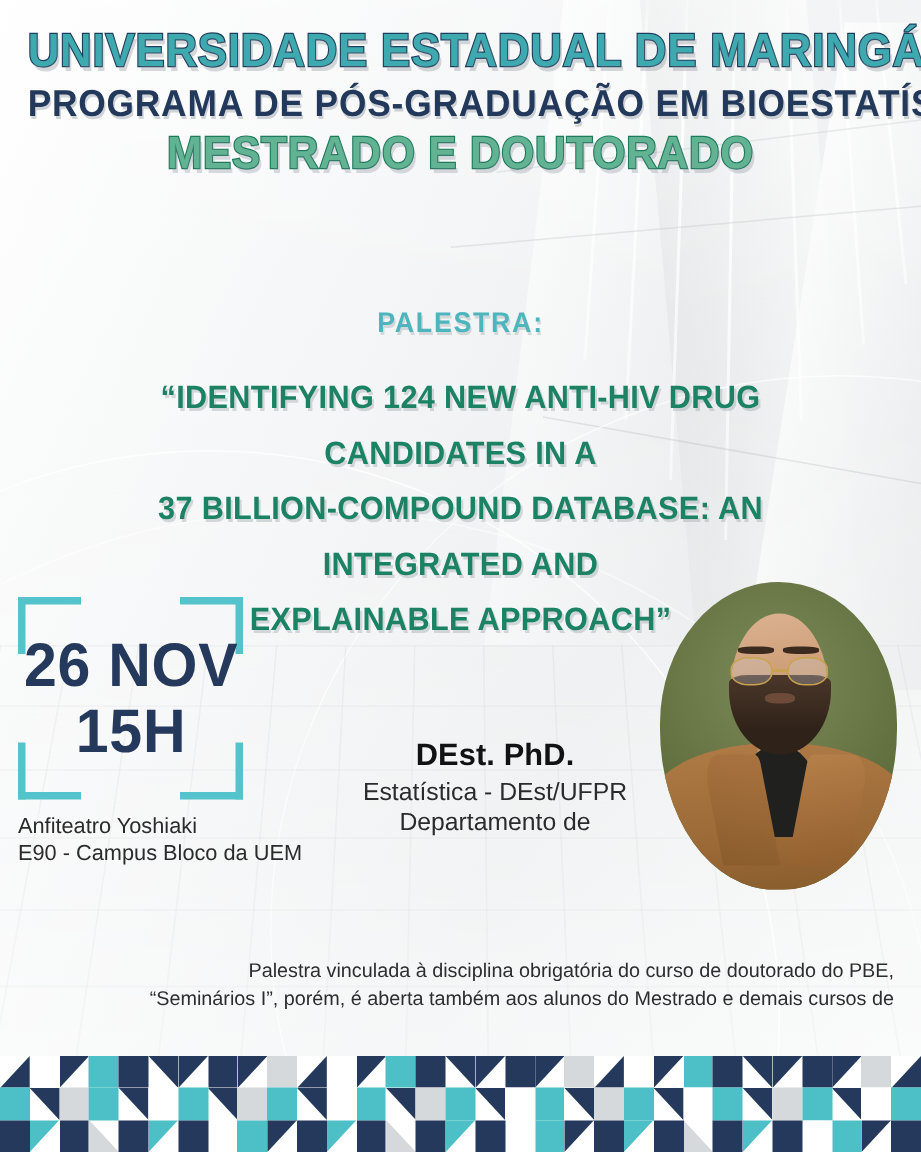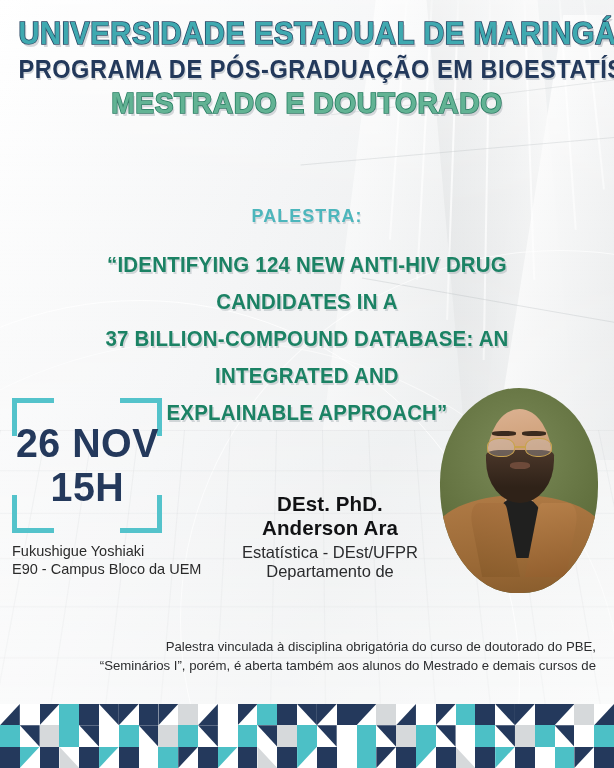--- a/index.html
+++ b/index.html
@@ -332,21 +332,21 @@
     <div class="br tr"></div>
     <div class="br bl"></div>
     <div class="br br2"></div>
     <div class="date-lines">
       <div class="dl">26 NOV</div>
       <div class="dl l2">15H</div>
     </div>
   </div>
 
   <div class="venue">
-    <span>Fukushigue Yoshiaki</span>
+    <span>Anfiteatro Yoshiaki</span>
     <span>E90 - Campus Bloco da UEM</span>
   </div>
 
   <div class="photo">
     <div class="ph-bust"></div>
     <div class="ph-neck"></div>
     <div class="ph-collar"></div>
     <div class="ph-lapelL"></div>
     <div class="ph-lapelR"></div>
     <div class="ph-head"></div>
@@ -357,21 +357,20 @@
     <div class="ph-glasses">
       <div class="ph-lens left"></div>
       <div class="ph-lens right"></div>
       <div class="ph-bridge"></div>
     </div>
   </div>
 
   <div class="speaker">
     <div class="sp-name">
       <div>DEst. PhD.</div>
-      <div>Anderson Ara</div>
     </div>
     <div class="sp-dept">
       <span>Estatística - DEst/UFPR</span>
       <span>Departamento de</span>
     </div>
   </div>
 
   <div class="note">
     <span>Palestra vinculada à disciplina obrigatória do curso de doutorado do PBE,</span>
     <span>“Seminários I”, porém, é aberta também aos alunos do Mestrado e demais cursos de</span>

